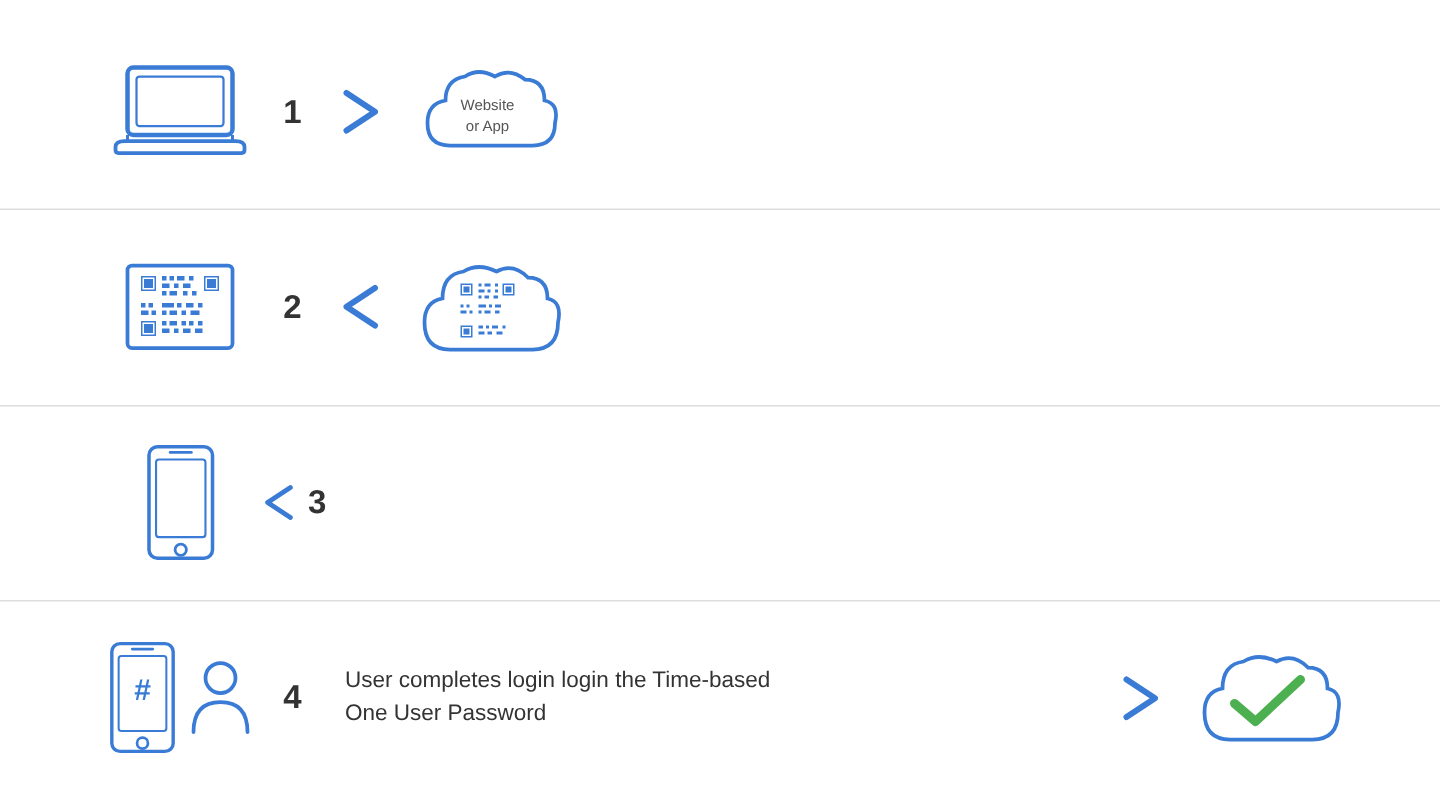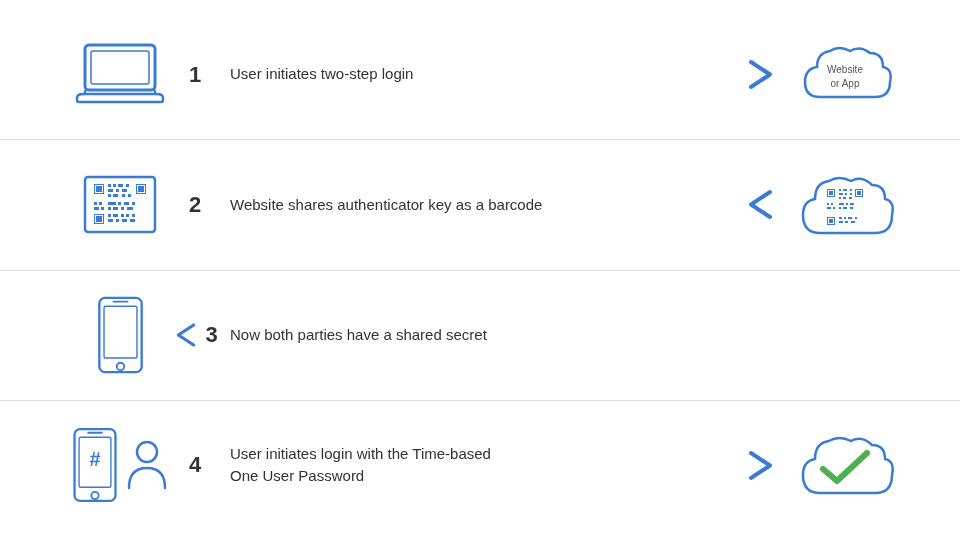--- a/index.html
+++ b/index.html
@@ -99,23 +99,20 @@
         <rect x="16" y="11" width="58" height="33" rx="2" stroke="#3a7bd5" stroke-width="1.5" fill="none"></rect>
 
         <path d="M2 58 Q2 54 8 54 L82 54 Q88 54 88 58 L88 60 Q88 62 86 62 L4 62 Q2 62 2 60 Z" stroke="#3a7bd5" stroke-width="2.5" fill="none"></path>
 
         <line x1="10" y1="54" x2="10" y2="50" stroke="#3a7bd5" stroke-width="2"></line>
         <line x1="80" y1="54" x2="80" y2="50" stroke="#3a7bd5" stroke-width="2"></line>
       </svg>
     </div>
     <div class="step-number-area">
       <span class="step-number">1</span>
-    </div>
-    <div class="step-text">
-      <span>User initiates two-step login</span>
     </div>
     <div class="arrow-area">
 
       <svg width="35" height="35" viewBox="0 0 35 35">
         <polyline points="8,5 27,17.5 8,30" fill="none" stroke="#3a7bd5" stroke-width="4" stroke-linecap="round" stroke-linejoin="round"></polyline>
       </svg>
     </div>
     <div class="right-icon">
 
       <svg viewBox="0 0 100 80" width="100" height="80">
@@ -177,23 +174,20 @@
         <rect x="52" y="42" width="3" height="3" fill="#3a7bd5"></rect>
         <rect x="28" y="47" width="5" height="3" fill="#3a7bd5"></rect>
         <rect x="36" y="47" width="3" height="3" fill="#3a7bd5"></rect>
         <rect x="42" y="47" width="5" height="3" fill="#3a7bd5"></rect>
         <rect x="50" y="47" width="5" height="3" fill="#3a7bd5"></rect>
       </svg>
     </div>
     <div class="step-number-area">
       <span class="step-number">2</span>
     </div>
-    <div class="step-text">
-      <span>Website shares authenticator key as a barcode</span>
-    </div>
     <div class="arrow-area">
 
       <svg width="35" height="35" viewBox="0 0 35 35">
         <polyline points="27,5 8,17.5 27,30" fill="none" stroke="#3a7bd5" stroke-width="4" stroke-linecap="round" stroke-linejoin="round"></polyline>
       </svg>
     </div>
     <div class="right-icon">
 
       <svg viewBox="0 0 100 80" width="100" height="80">
         <path d="M25,68 Q8,68 8,50 Q8,36 20,34 Q20,18 34,16 Q44,10 56,16 Q67,10 77,20 Q90,20 90,34 Q100,36 97,50 Q97,68 80,68 Z" fill="none" stroke="#3a7bd5" stroke-width="2.5"></path>
@@ -258,21 +252,20 @@
     <div class="step-number-area">
 
       <div style="display:flex;align-items:center;gap:5px;">
         <svg width="28" height="28" viewBox="0 0 35 35">
           <polyline points="27,5 8,17.5 27,30" fill="none" stroke="#3a7bd5" stroke-width="4" stroke-linecap="round" stroke-linejoin="round"></polyline>
         </svg>
         <span class="step-number">3</span>
       </div>
     </div>
     <div class="step-text">
-      <div>Now both parties have a shared secret</div>
     </div>
     <div class="arrow-area"></div>
     <div class="right-icon"></div>
   </div>
 
   <div class="step-row">
     <div class="left-icon phone-person-icon">
 
       <svg viewBox="0 0 55 85" width="50" height="80">
         <rect x="5" y="3" width="45" height="79" rx="6" stroke="#3a7bd5" stroke-width="2.5" fill="none"></rect>
@@ -285,21 +278,21 @@
 
       <svg viewBox="0 0 45 55" width="45" height="55">
         <circle cx="22" cy="14" r="10" stroke="#3a7bd5" stroke-width="2.5" fill="none"></circle>
         <path d="M4,50 Q4,30 22,30 Q40,30 40,50" stroke="#3a7bd5" stroke-width="2.5" fill="none" stroke-linecap="round"></path>
       </svg>
     </div>
     <div class="step-number-area">
       <span class="step-number">4</span>
     </div>
     <div class="step-text">
-      <div>User initiates login with the Time-based</div>
+      <div>User completes login login the Time-based</div>
       <div>One User Password</div>
     </div>
     <div class="arrow-area">
       <svg width="35" height="35" viewBox="0 0 35 35">
         <polyline points="8,5 27,17.5 8,30" fill="none" stroke="#3a7bd5" stroke-width="4" stroke-linecap="round" stroke-linejoin="round"></polyline>
       </svg>
     </div>
     <div class="right-icon">
 
       <svg viewBox="0 0 100 80" width="100" height="80">

